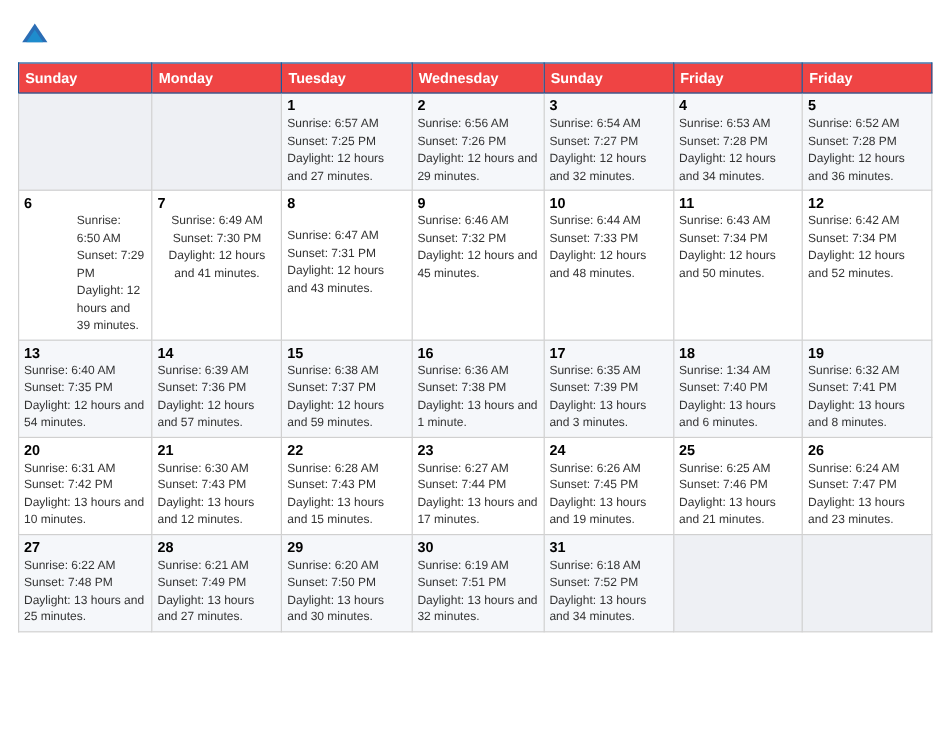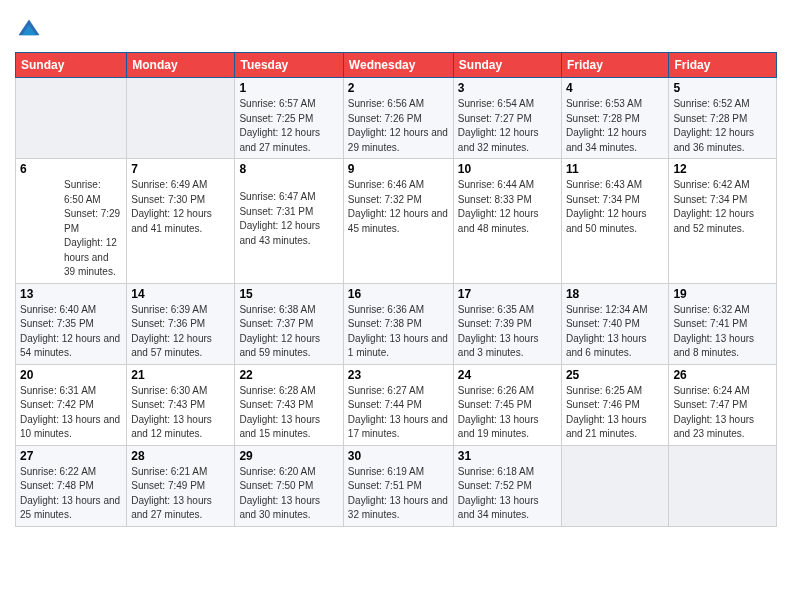--- a/index.html
+++ b/index.html
@@ -174,40 +174,40 @@
         </tr>
         <tr>
           <td>
             <span class="day-num">6</span>
             <div class="day-info" style="white-space: pre-line; margin-left: 44px;">Sunrise: 6:50 AM
 Sunset: 7:29 PM
 Daylight: 12 hours and 39 minutes.</div>
           </td>
           <td>
             <span class="day-num">7</span>
-            <div class="day-info" style="white-space: pre-line;">Sunrise: 6:49 AM
+            <div class="day-info" style="white-space: pre-line; text-align: center;">Sunrise: 6:49 AM
 Sunset: 7:30 PM
 Daylight: 12 hours and 41 minutes.</div>
           </td>
           <td>
             <span class="day-num">8</span>
             <div class="day-info" style="white-space: pre-line; margin-top: 14px;">Sunrise: 6:47 AM
 Sunset: 7:31 PM
 Daylight: 12 hours and 43 minutes.</div>
           </td>
           <td>
             <span class="day-num">9</span>
             <div class="day-info" style="white-space: pre-line;">Sunrise: 6:46 AM
 Sunset: 7:32 PM
 Daylight: 12 hours and 45 minutes.</div>
           </td>
           <td>
             <span class="day-num">10</span>
             <div class="day-info" style="white-space: pre-line;">Sunrise: 6:44 AM
-Sunset: 8:33 PM
+Sunset: 7:33 PM
 Daylight: 12 hours and 48 minutes.</div>
           </td>
           <td>
             <span class="day-num">11</span>
             <div class="day-info" style="white-space: pre-line;">Sunrise: 6:43 AM
 Sunset: 7:34 PM
 Daylight: 12 hours and 50 minutes.</div>
           </td>
           <td>
             <span class="day-num">12</span>
@@ -242,21 +242,21 @@
 Daylight: 13 hours and 1 minute.</div>
           </td>
           <td>
             <span class="day-num">17</span>
             <div class="day-info" style="white-space: pre-line;">Sunrise: 6:35 AM
 Sunset: 7:39 PM
 Daylight: 13 hours and 3 minutes.</div>
           </td>
           <td>
             <span class="day-num">18</span>
-            <div class="day-info" style="white-space: pre-line;">Sunrise: 12:34 AM
+            <div class="day-info" style="white-space: pre-line;">Sunrise: 1:34 AM
 Sunset: 7:40 PM
 Daylight: 13 hours and 6 minutes.</div>
           </td>
           <td>
             <span class="day-num">19</span>
             <div class="day-info" style="white-space: pre-line;">Sunrise: 6:32 AM
 Sunset: 7:41 PM
 Daylight: 13 hours and 8 minutes.</div>
           </td>
         </tr>

